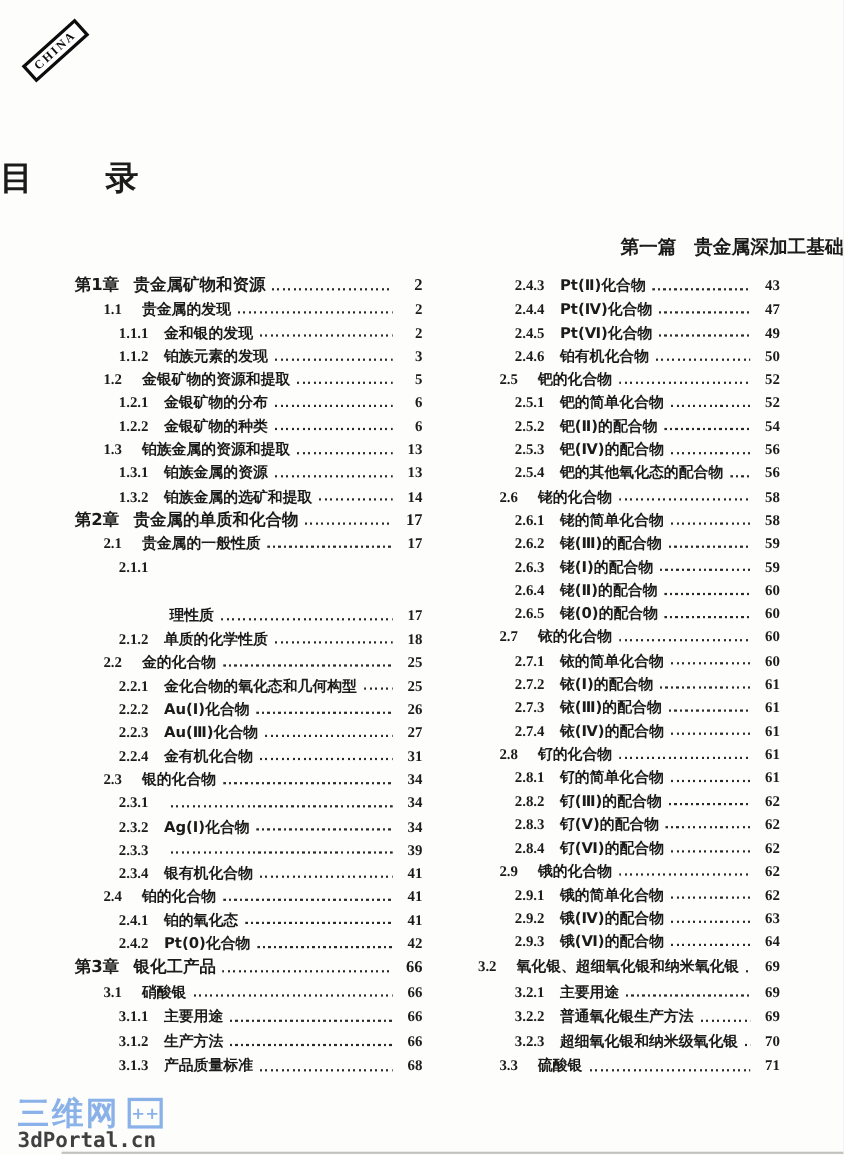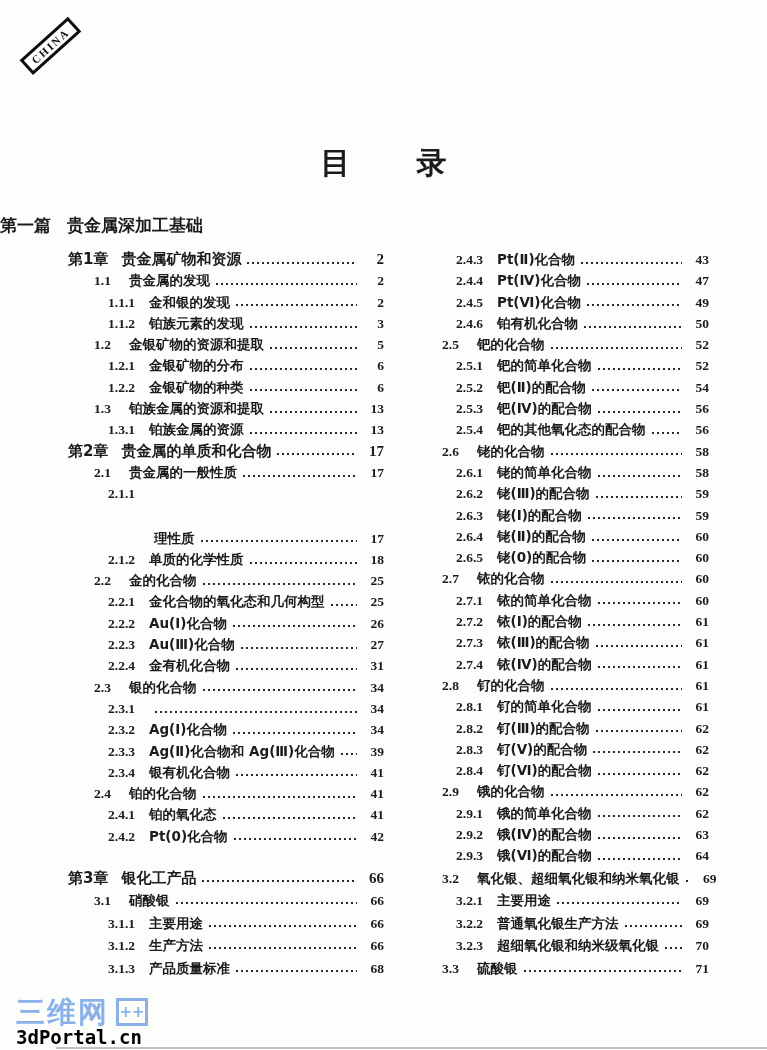--- a/index.html
+++ b/index.html
@@ -11,45 +11,45 @@
   
   .stamp{
     position:absolute;left:18px;top:36px;
     transform:rotate(-42deg);
     border:3px solid #0d0d0d;background:#fff;
     padding:1px 6px;
     font-family:"Liberation Serif","DejaVu Serif",serif;
     font-size:11px;font-weight:700;letter-spacing:2px;color:#0d0d0d;
   }
   .doc-title{
-    margin:0;padding-top:144px;text-align:center;
+    margin:0;padding-top:144px;text-align:left;
     font-size:30px;font-weight:800;line-height:38px;
   }
   .doc-title .tchar+.tchar{margin-left:66px;}
   .part-heading{
-    margin:0;text-align:left;font-size:17px;font-weight:800;line-height:22px;
+    margin:0;text-align:right;font-size:17px;font-weight:800;line-height:22px;
   }
   .part-heading .part-label{margin-right:16px;}
   .part1 .part-heading{margin-top:32px;margin-bottom:13px;}
   .part2 .part-heading{margin-top:7px;margin-bottom:12px;}
-  .cols{display:flex;padding:0 58px 0 68px;gap:32px;}
+  .cols{display:flex;padding:0 58px 0 68px;gap:44px;}
   .col{flex:1 1 auto;min-width:0;}
   .col.left{flex:0 0 316px;}
   .row{
     display:flex;align-items:baseline;white-space:nowrap;
     height:21.3px;line-height:21.3px;font-size:13.5px;font-weight:600;
   }
   .part2 .row{height:22.5px;line-height:22.5px;}
   .num{
     flex:0 0 auto;font-family:"Liberation Serif","DejaVu Serif",serif;
     font-weight:700;margin-right:9px;
   }
   .lvl-ch{font-size:15px;font-weight:800;}
   .lvl-ch .num{font-family:inherit;margin-right:13px;}
-  .lvl-2{padding-left:26px;}
+  .lvl-2{padding-left:26px;justify-content:flex-end;}
   .lvl-2 .num{min-width:26px;}
   .lvl-3{padding-left:40px;}
   .lvl-3 .num{min-width:34px;margin-right:7px;}
   .wrap-line{padding-left:86px;margin-top:23px;}
   .ttl{flex:0 0 auto;}
   .leader{
     flex:1 1 4px;min-width:4px;height:2px;align-self:center;
     transform:translateY(3px);margin:0 3px 0 6px;
     background-image:repeating-linear-gradient(to right,#2a2a2a 0 2px,transparent 2px 5px);
   }
@@ -61,21 +61,21 @@
   .watermark{position:absolute;left:16px;bottom:3px;color:#8ab2e9;}
   .wm-top{display:flex;align-items:center;gap:7px;}
   .wm-name{font-size:29px;font-weight:800;letter-spacing:2px;line-height:30px;}
   .wm-logo{
     width:32px;height:28px;border:3px solid #8ab2e9;box-sizing:border-box;
     display:flex;align-items:center;justify-content:center;
     font-size:15px;font-weight:800;line-height:1;
   }
   .wm-url{
     font-family:"DejaVu Sans Mono","Liberation Mono",monospace;
-    font-size:19px;font-weight:700;color:#000000;line-height:20px;
+    font-size:19px;font-weight:700;color:#404040;line-height:20px;
   }
   .edge-line{position:absolute;left:56px;right:0;bottom:1px;height:2px;background:#c2c2bf;}
 </style>
 </head>
 <body>
 
 <div class="page">
 
   <div class="stamp">
     <span>CHINA</span>
@@ -138,20 +138,26 @@
             <span class="ttl">铂族金属的资源和提取</span>
             <span class="leader"></span>
             <span class="pg">13</span>
           </div>
           <div class="row lvl-3">
             <span class="num">1.3.1</span>
             <span class="ttl">铂族金属的资源</span>
             <span class="leader"></span>
             <span class="pg">13</span>
           </div>
+          <div class="row lvl-3">
+            <span class="num">1.3.2</span>
+            <span class="ttl">铂族金属的选矿和提取</span>
+            <span class="leader"></span>
+            <span class="pg">14</span>
+          </div>
           <div class="row lvl-ch">
             <span class="num">第2章</span>
             <span class="ttl">贵金属的单质和化合物</span>
             <span class="leader"></span>
             <span class="pg">17</span>
           </div>
           <div class="row lvl-2">
             <span class="num">2.1</span>
             <span class="ttl">贵金属的一般性质</span>
             <span class="leader"></span>
@@ -213,21 +219,20 @@
             <span class="pg">34</span>
           </div>
           <div class="row lvl-3">
             <span class="num">2.3.2</span>
             <span class="ttl">Ag(Ⅰ)化合物</span>
             <span class="leader"></span>
             <span class="pg">34</span>
           </div>
           <div class="row lvl-3">
             <span class="num">2.3.3</span>
-            <span class="ttl">Ag(Ⅱ)化合物和 Ag(Ⅲ)化合物</span>
             <span class="leader"></span>
             <span class="pg">39</span>
           </div>
           <div class="row lvl-3">
             <span class="num">2.3.4</span>
             <span class="ttl">银有机化合物</span>
             <span class="leader"></span>
             <span class="pg">41</span>
           </div>
           <div class="row lvl-2">

